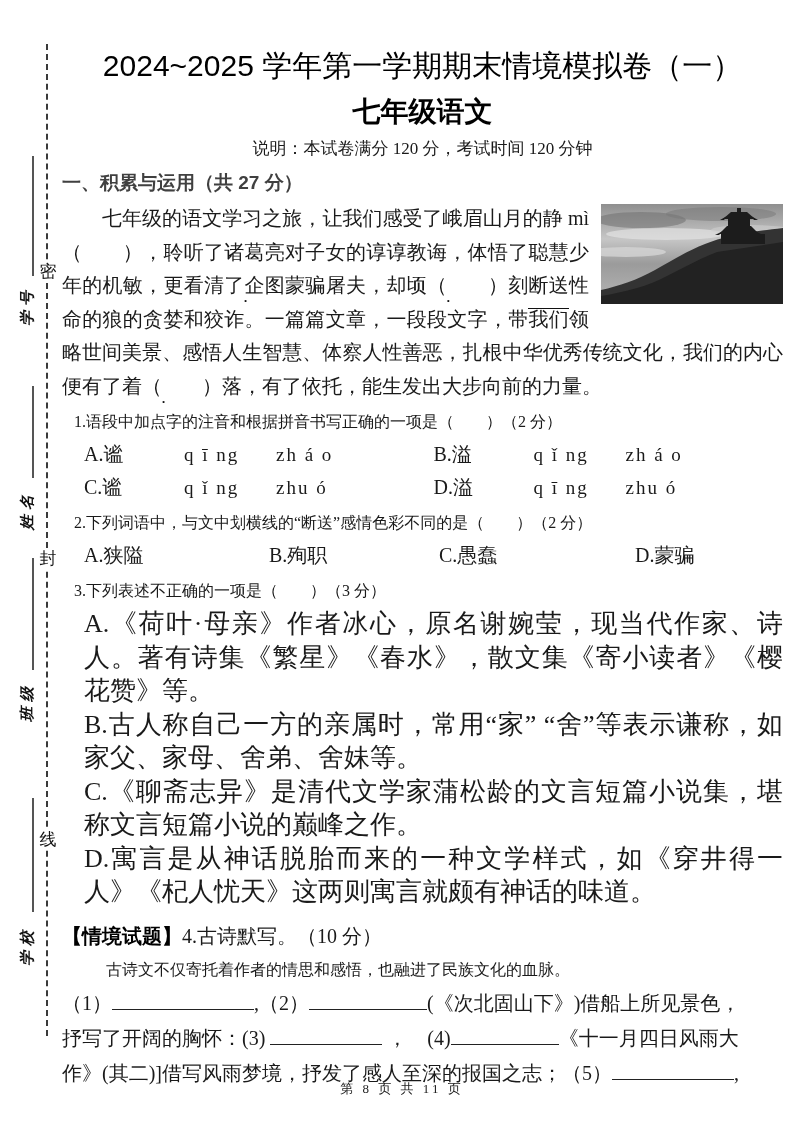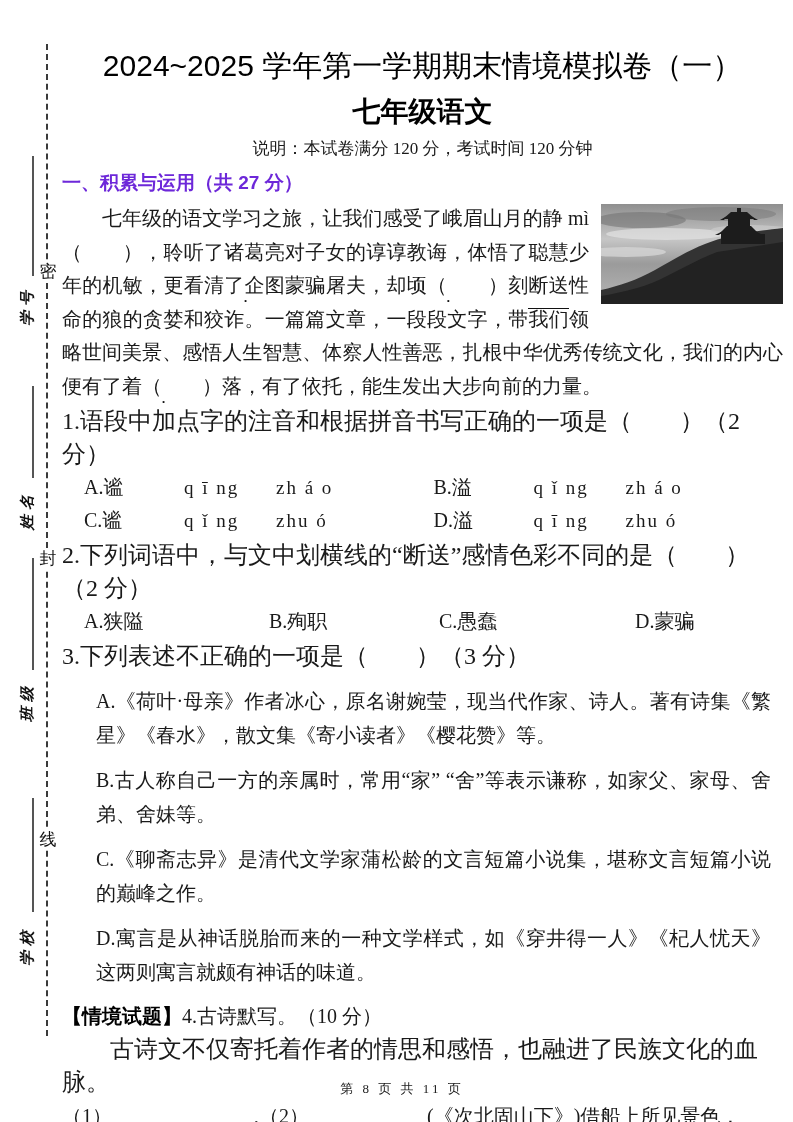--- a/index.html
+++ b/index.html
@@ -15,39 +15,39 @@
           transform:rotate(-90deg);font-size:15px;letter-spacing:5px;color:#111;
           font-style:italic;font-weight:600;}
   
   .content{position:absolute;left:62px;top:0;width:721px;}
   .title1{margin:46px 0 0 0;text-align:center;font-family:"Liberation Sans","DejaVu Sans",sans-serif;
           font-weight:400;font-size:30px;line-height:40px;color:#000;}
   .title2{margin:8px 0 0 0;text-align:center;font-family:"Liberation Sans","DejaVu Sans",sans-serif;
           font-weight:800;font-size:28px;line-height:36px;color:#000;}
   .note{margin:8px 0 0 0;text-align:center;font-size:17px;line-height:22px;}
   .sect{margin:10px 0 0 0;font-family:"Liberation Sans","DejaVu Sans",sans-serif;
-        font-weight:700;font-size:19px;line-height:26px;color:#6d28d9;}
+        font-weight:700;font-size:19px;line-height:26px;color:#404040;}
   .sit{margin:8px 0 0 0;padding-left:24px;font-size:20px;line-height:30px;}
   .tag{font-family:"Liberation Sans","DejaVu Sans",sans-serif;font-weight:700;color:#000;}
   
   .passage{margin-top:6px;}
   .photo{float:right;width:182px;height:100px;margin:2px 0 6px 12px;}
   .passage p{margin:0;font-size:20px;line-height:33.5px;text-align:justify;text-indent:2em;}
   .u{border-bottom:1.5px solid #111;padding-bottom:12px;}
   .dot{position:relative;}
   .dot::after{content:"\2022";position:absolute;left:0;right:0;bottom:-10px;
               text-align:center;font-size:9px;line-height:9px;color:#111;}
   
-  .stem{margin:2px 0 0 0;font-size:24px;line-height:33px;}
+  .stem{margin:2px 0 0 12px;font-size:16px;line-height:33px;}
   .q1opts{display:grid;grid-template-columns:1fr 1fr;padding-left:22px;row-gap:0;}
   .opt-ph{display:grid;grid-template-columns:100px 92px auto;font-size:20px;line-height:33px;}
   .py{letter-spacing:2px;font-size:19px;}
   .q2opts{display:grid;grid-template-columns:185px 170px 196px 1fr;padding-left:22px;
           font-size:20px;line-height:33px;}
-  .q3opt{margin:12px;padding-left:22px;font-size:20px;line-height:33.5px;text-align:justify;}
+  .q3opt{margin:0;padding-left:22px;font-size:26px;line-height:33.5px;text-align:justify;}
   .q4line{margin:0;font-size:20px;line-height:35px;white-space:nowrap;}
   .blank{display:inline-block;border-bottom:1.6px solid #222;height:1.05em;
          vertical-align:baseline;}
   .footer{position:absolute;left:62px;top:1080px;width:680px;text-align:center;
           font-size:13px;letter-spacing:3px;color:#222;}
 </style>
 </head>
 <body>
 
 <div class="page">

